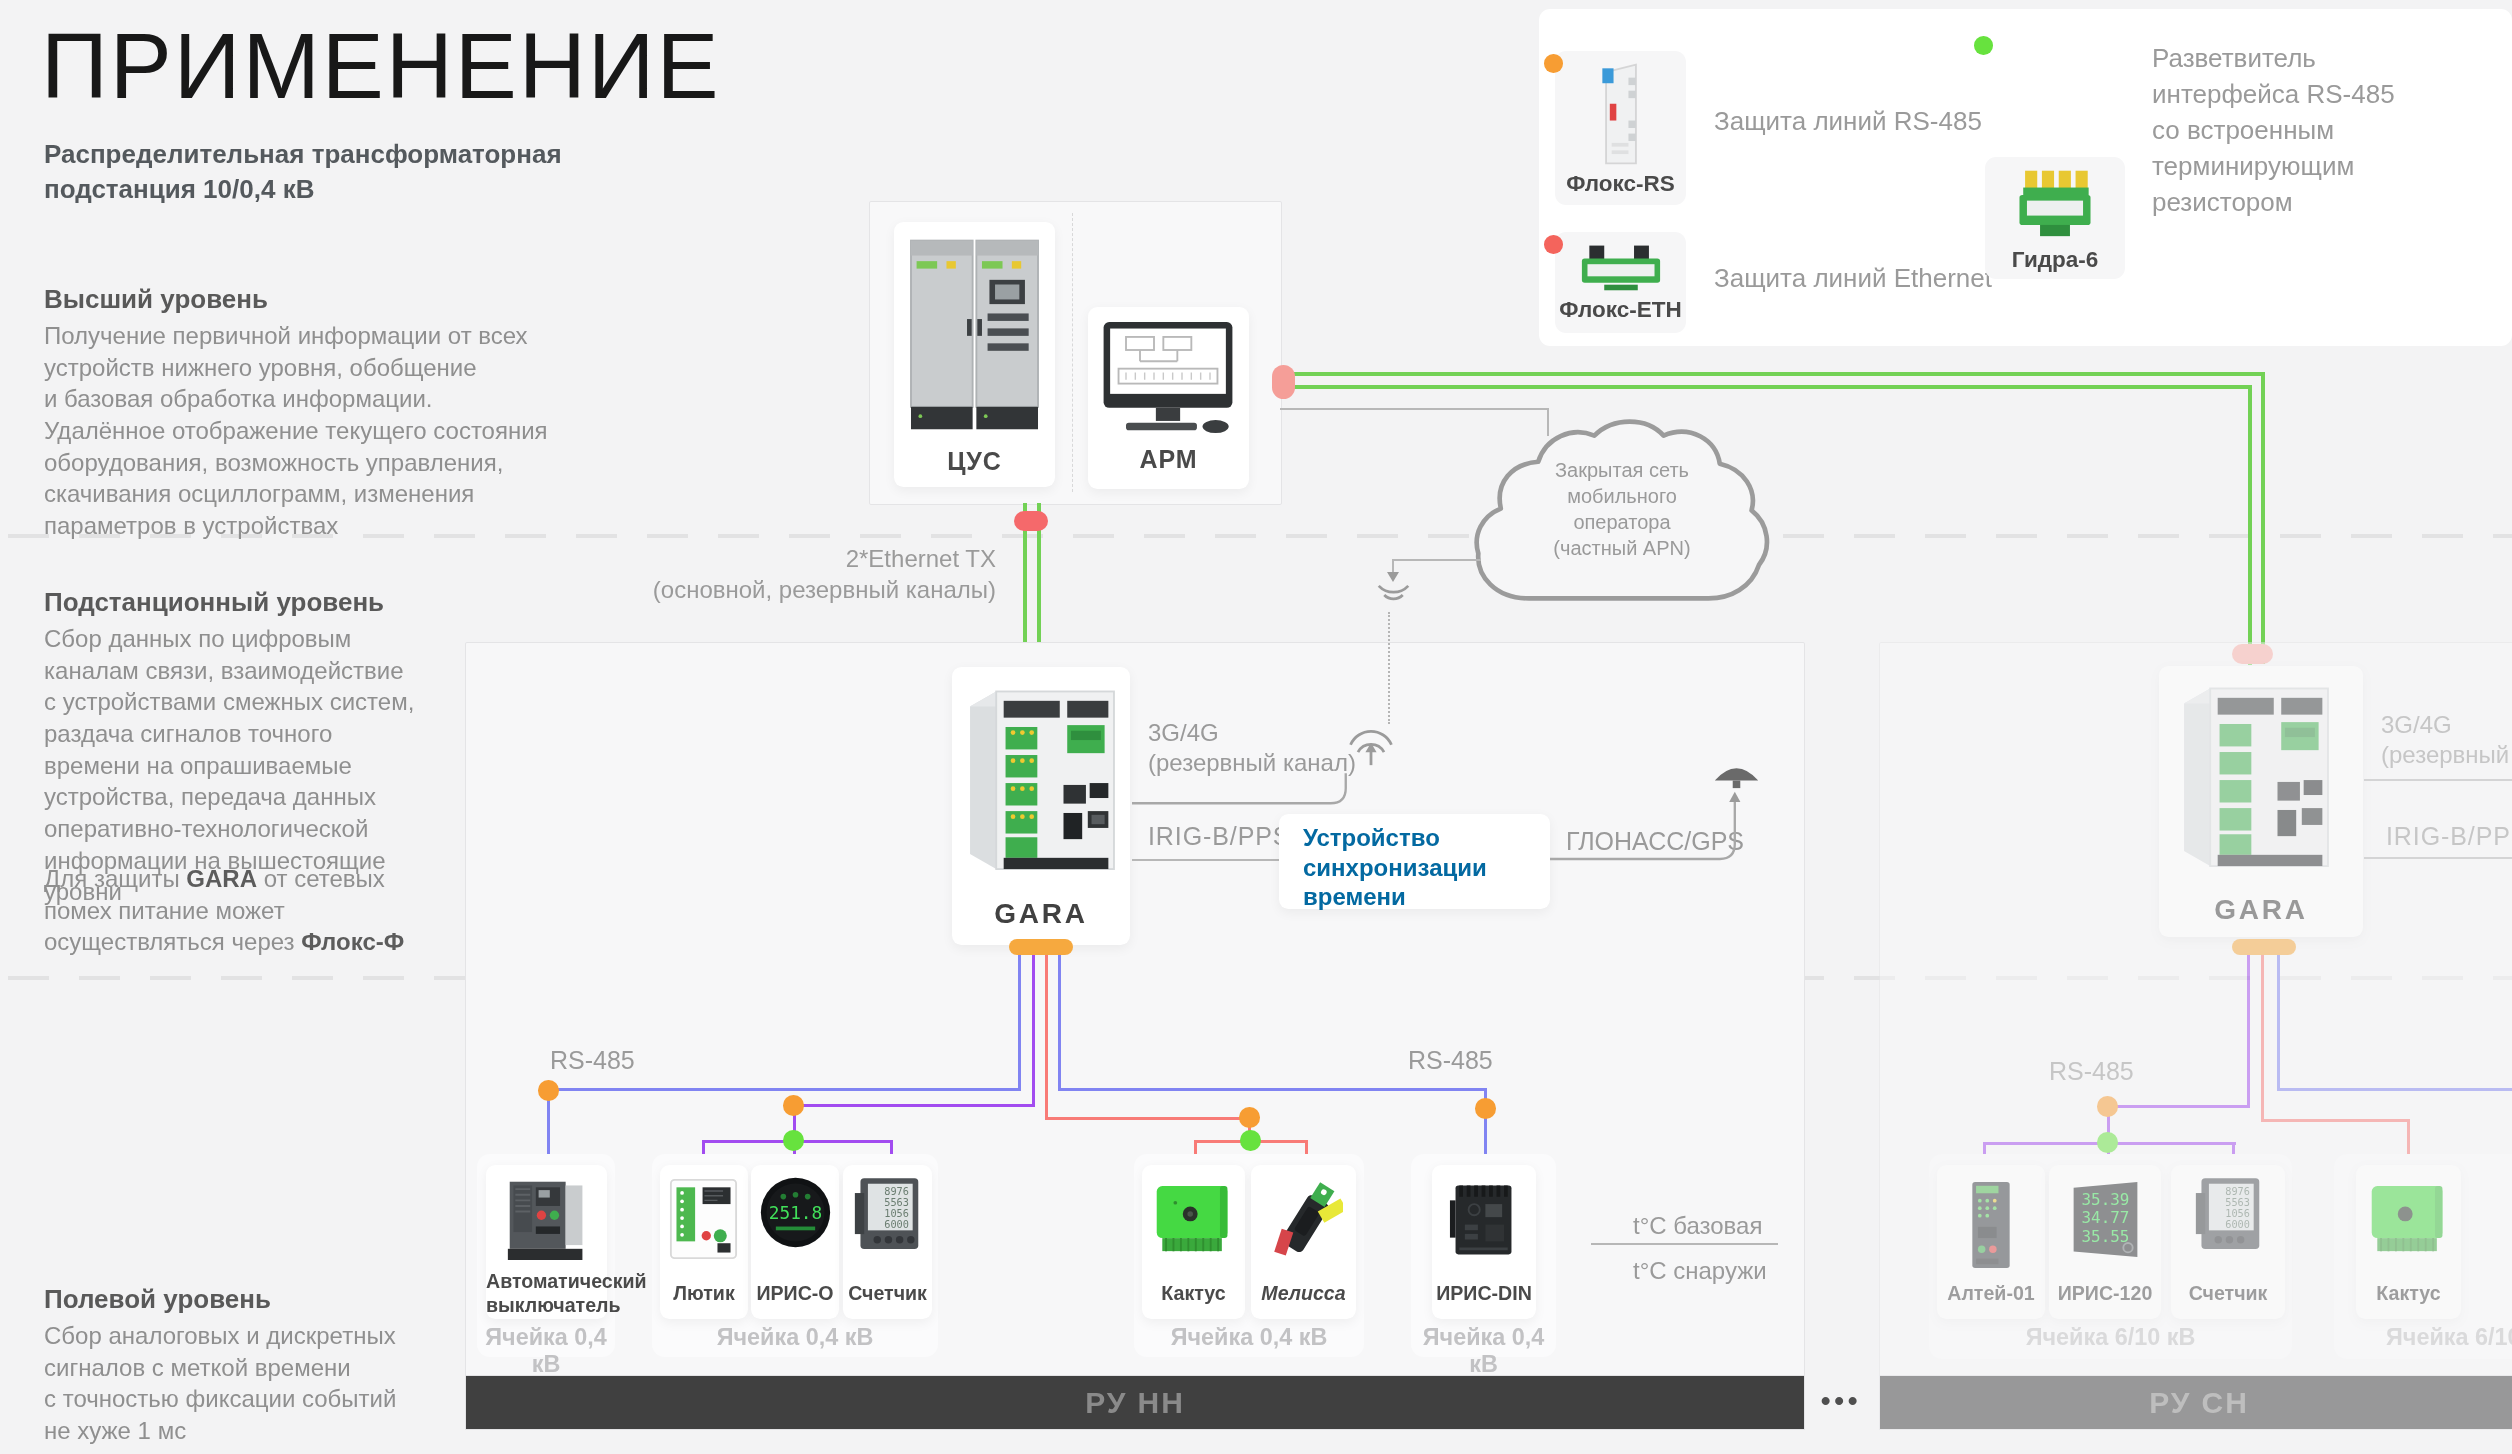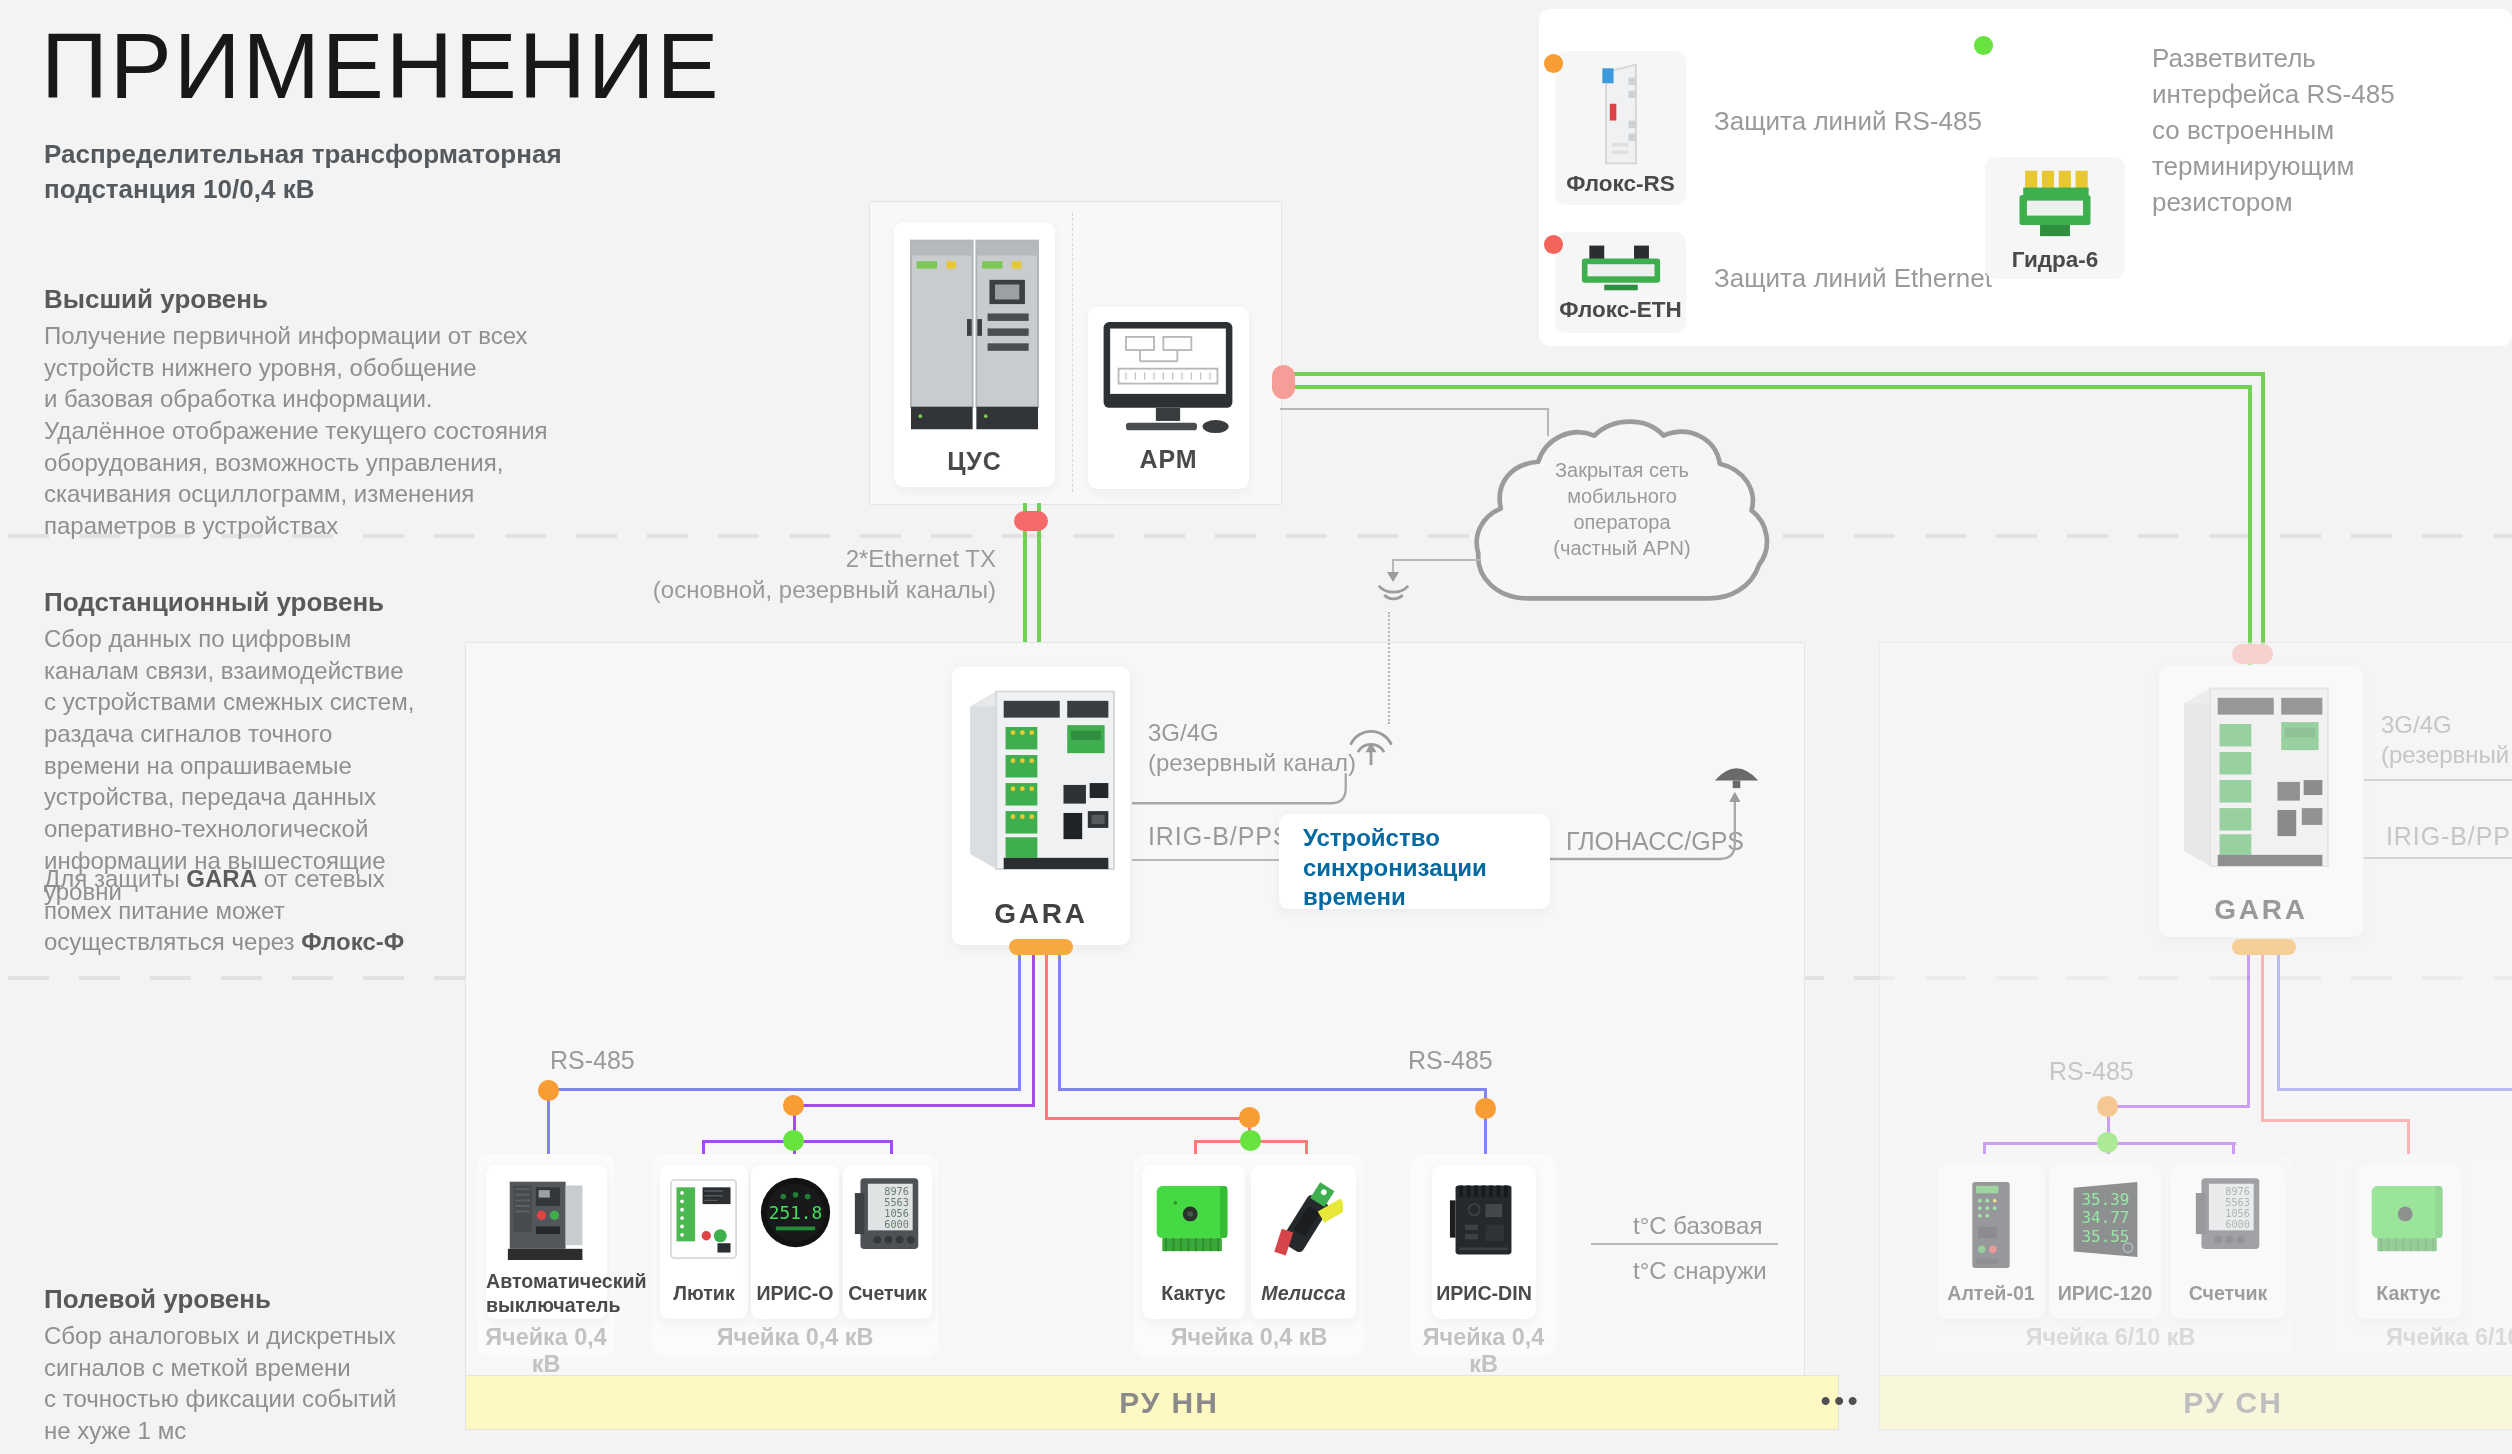--- a/index.html
+++ b/index.html
@@ -4,22 +4,22 @@
 <style>
   html,body{margin:0;padding:0;background:#e9e9ea;}
   #canvas{position:relative;width:2512px;height:1455px;background:#f3f3f4;overflow:hidden;
           font-family:"Liberation Sans",sans-serif;color:#8f8f8f;}
   .abs{position:absolute;}
   .pre{white-space:pre-line;}
   .ctr{text-align:center;}
   .rgt{text-align:right;}
   
   .bigbox{position:absolute;background:#f7f7f8;border:1.9px solid #e4e4e6;border-radius:1.9px;}
-  .bar{position:absolute;background:#fef9c3;border:1.9px solid #e3e3e5;display:flex;align-items:center;justify-content:center;
-       font-size:30px;font-weight:bold;color:#8a8a8a;letter-spacing:1.9px;padding-left:34px;}
+  .bar{position:absolute;background:#404040;border:1.9px solid #e3e3e5;display:flex;align-items:center;justify-content:center;
+       font-size:30px;font-weight:bold;color:#8a8a8a;letter-spacing:1.9px;}
   .card{position:absolute;background:#fbfbfc;border-radius:13px;}
   .cell{position:absolute;background:#ffffff;border-radius:9.4px;box-shadow:0 3.7px 11.2px rgba(0,0,0,.05);}
   .devname{position:absolute;font-size:19.6px;font-weight:bold;color:#4a4a4a;text-align:center;line-height:1.2;}
   .celllabel{position:absolute;font-size:23.4px;font-weight:bold;color:#c2c2c4;text-align:center;}
   
   .ln{position:absolute;}
   .gray-h{height:1.9px;background:#b7b7b7;}
   .gray-v{width:1.9px;background:#b7b7b7;}
   .green-h{height:3.7px;background:#72d155;}
   .green-v{width:3.7px;background:#72d155;}

